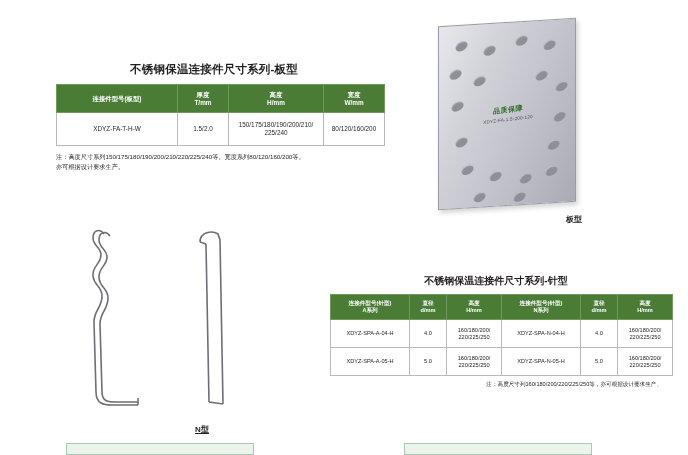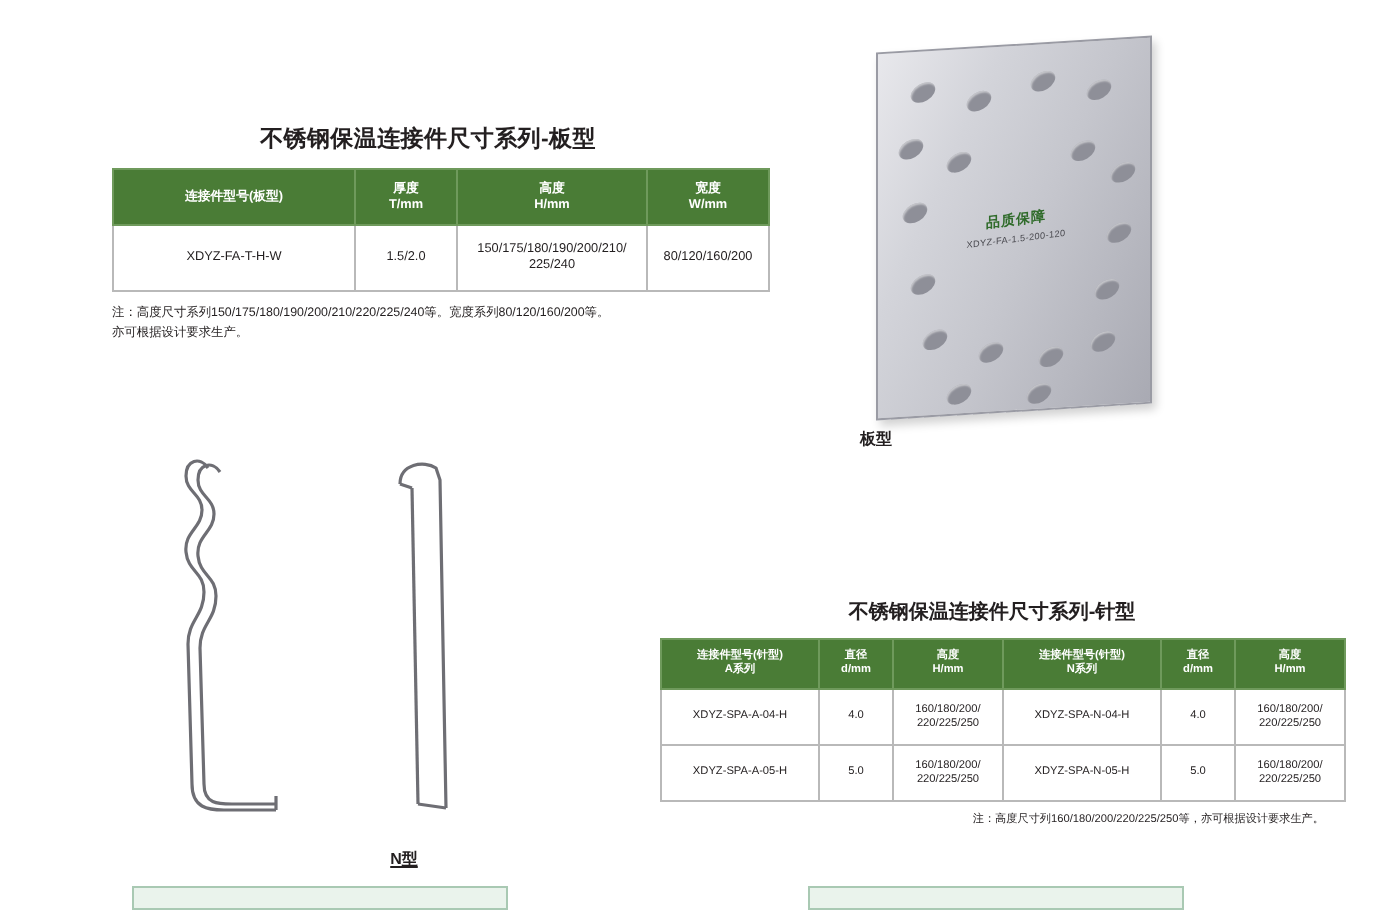--- a/index.html
+++ b/index.html
@@ -109,31 +109,31 @@
     font-weight: bold;
     letter-spacing: .5px;
   }
   .plate-logo .code {
     font-size: 4.6px;
     color: #4a4a50;
     margin-top: 2px;
     letter-spacing: .2px;
   }
   #plate-caption {
-    text-align: left;
+    text-align: right;
     font-size: 8px;
     font-weight: bold;
     margin-top: 2px;
   }
 
   
   #pin-section {
     position: absolute;
     left: 330px;
-    top: 299px;
+    top: 274px;
     width: 332px;
   }
   #pin-title {
     font-size: 10px;
     font-weight: bold;
     text-align: center;
     margin-bottom: 6px;
   }
   #pin-table {
     width: 332px;

